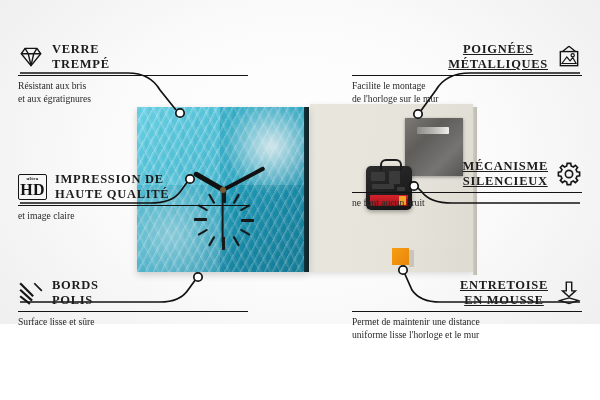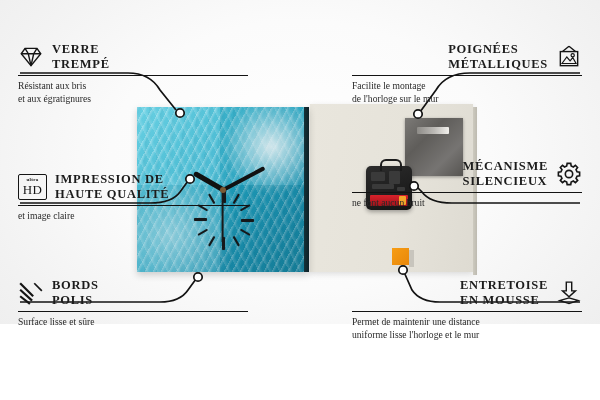--- a/index.html
+++ b/index.html
@@ -119,36 +119,36 @@
 
   
   .callout{position:absolute;width:230px;}
   .callout .head{display:flex;align-items:center;gap:8px;}
   .callout.right .head{justify-content:flex-end;}
   .title{
     font-family:"Liberation Serif",serif;
     font-weight:bold;font-size:12.5px;letter-spacing:.7px;
     color:#1c1c1c;line-height:1.18;text-transform:uppercase;
   }
-  .callout.right .title{text-align:left;}
+  .callout.right .title{text-align:center;text-decoration:underline;}
   .rule{height:1.6px;background:#131313;margin:3px 0 4px 0;}
   .desc{
     font-family:"Liberation Serif",serif;
     font-size:9.6px;color:#2a2a2a;line-height:1.3;
   }
   .callout.right .desc{text-align:left;}
   .icon{width:26px;height:26px;flex:0 0 26px;}
   .icon svg{display:block;width:26px;height:26px;}
   .hd-badge{
     width:27px;height:24px;border:1.6px solid #151515;border-radius:2px;
     display:flex;flex-direction:column;align-items:center;justify-content:center;
     line-height:1;flex:0 0 27px;
   }
   .hd-badge .u{font-size:5px;font-weight:bold;letter-spacing:.3px;color:#151515;}
-  .hd-badge .h{font-size:13px;font-weight:normal;letter-spacing:.3px;color:#151515;margin-top:1px;}
+  .hd-badge .h{font-size:16px;font-weight:bold;letter-spacing:.3px;color:#151515;margin-top:1px;}
 
   #c-verre{left:18px;top:42px;}
   #c-impression{left:18px;top:172px;}
   #c-bords{left:18px;top:278px;}
   #c-poignees{left:352px;top:42px;}
   #c-mecanisme{left:352px;top:159px;}
   #c-entretoise{left:352px;top:278px;}
 
   #leaders{position:absolute;left:0;top:0;width:600px;height:400px;pointer-events:none;}
 </style>

